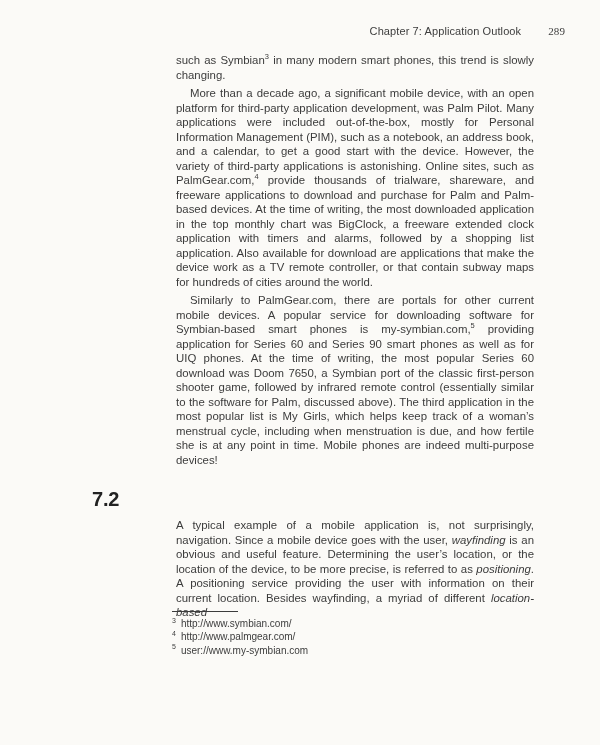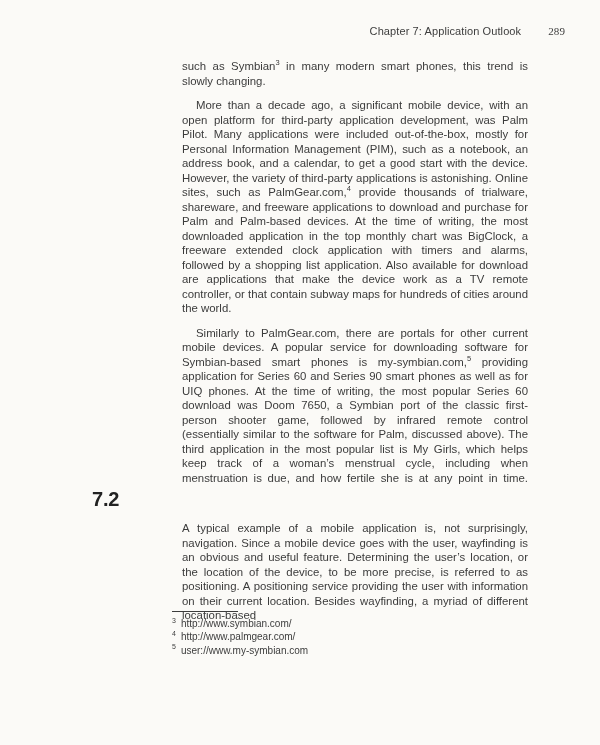--- a/index.html
+++ b/index.html
@@ -20,28 +20,28 @@
     font-size: 11px; color: #3d3d3d; letter-spacing: 0.1px;
   }
   .running-head .pagenum { margin-left: 27px; font-family: Liberation Serif, serif; }
 
   
   .body-col {
     position: absolute; left: 172px; top: 49px; width: 366px;
     height: 436px; overflow: hidden;
   }
   p.para {
-    margin: 10px;
+    margin: 4px;
     font-size: 11.4px; line-height: 14.5px;
     text-align: justify;
     color: #3b3b3b;
   }
   p.para.indent { text-indent: 14px; }
   sup { font-size: 7.5px; line-height: 0; vertical-align: super; }
-  .it { }
+  .it { font-style: italic; }
 
   
   .lower { position: absolute; left: 92px; top: 487px; width: 446px; }
   .section-heading {
     display: flex; align-items: flex-end;
     font-weight: bold; font-size: 20px; line-height: 24px;
     color: #222; letter-spacing: -0.2px;
   }
   .sec-num { width: 45px; flex: 0 0 45px; }
   .sec-body { margin-left: 80px; width: 366px; margin-top: 7px; }

